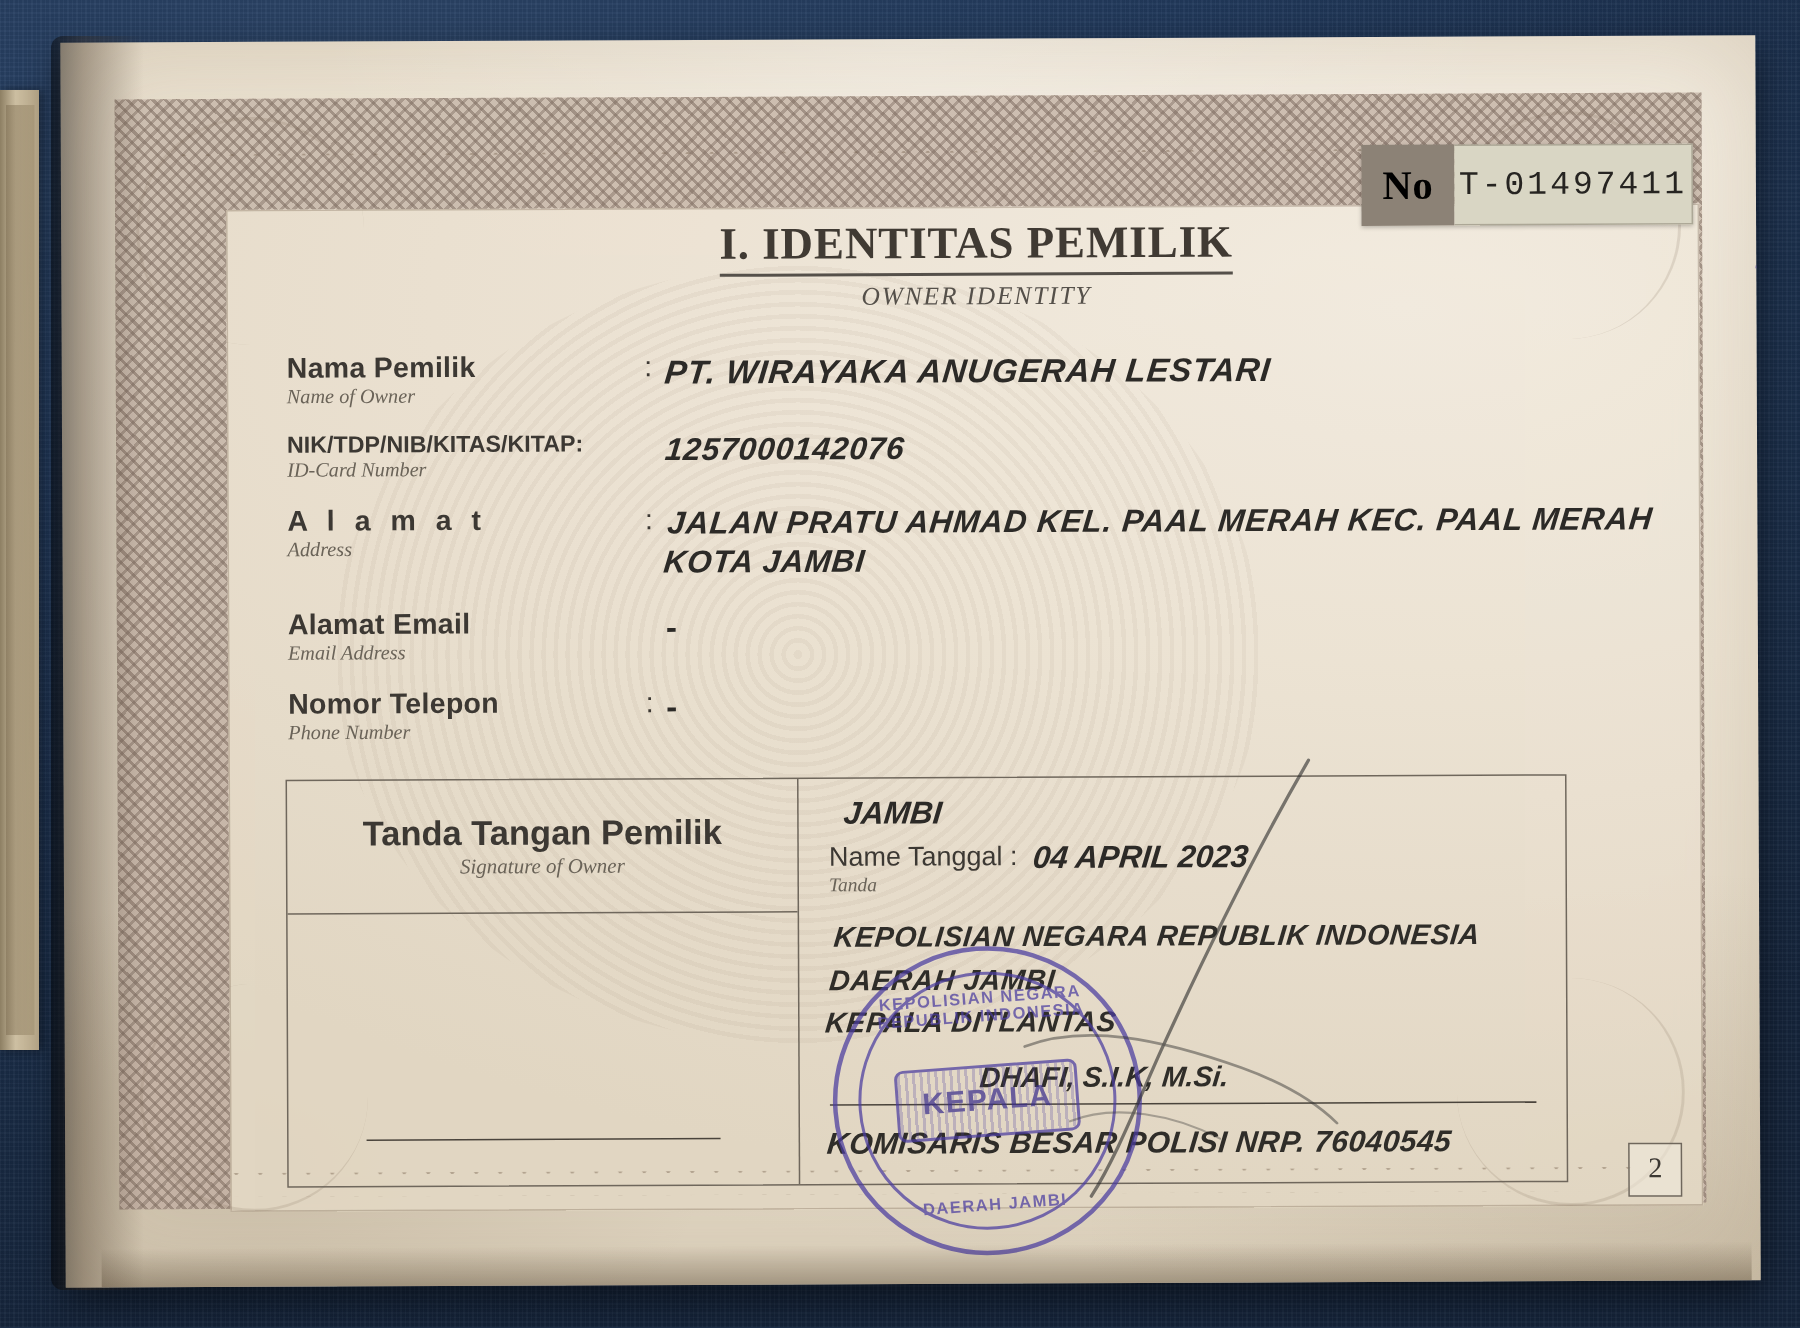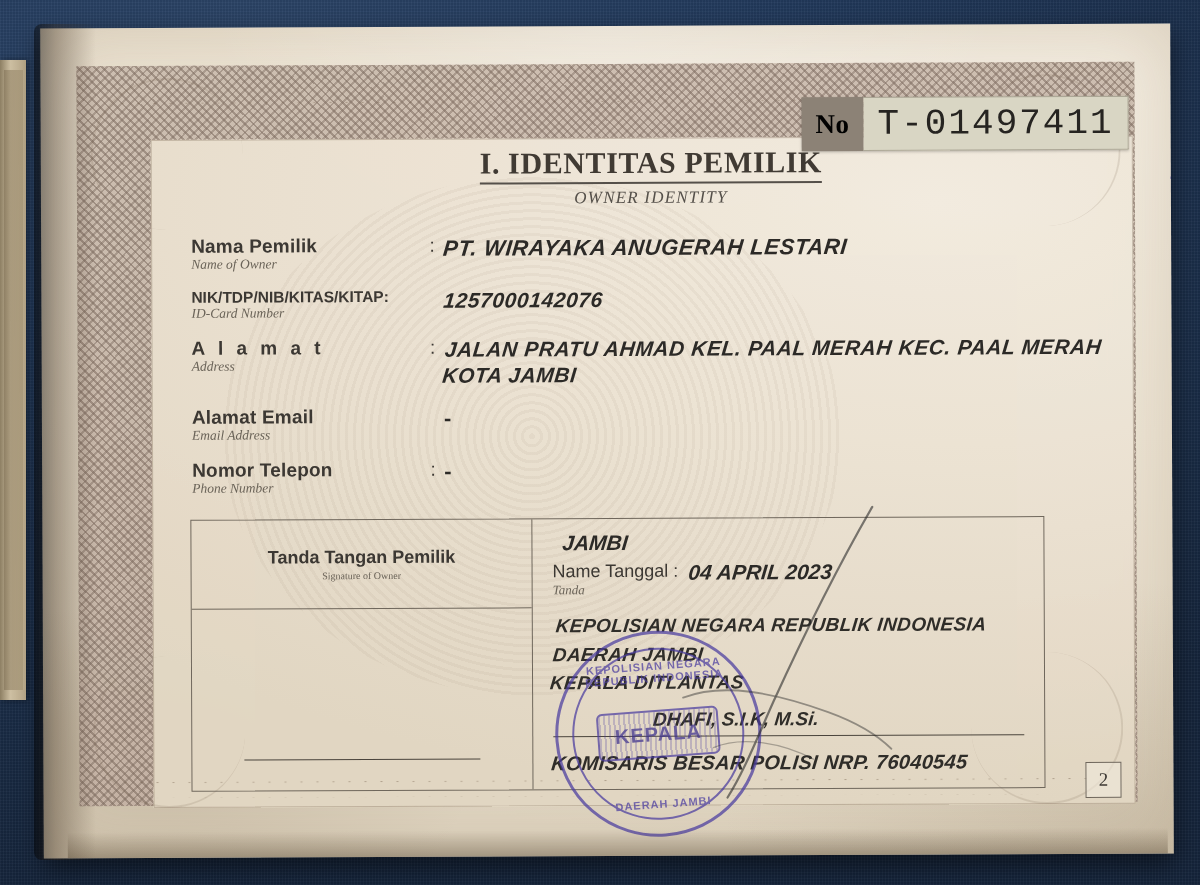--- a/index.html
+++ b/index.html
@@ -162,23 +162,23 @@
     font-weight: bold;
     font-size: 27px;
     padding: 0 14px;
     display: flex; align-items: center;
     letter-spacing: .5px;
   }
   .serial .no-value {
     background: #d9d6c4;
     color: #262421;
     font-family: "Liberation Mono", monospace;
-    font-size: 36px;
+    font-size: 22px;
     letter-spacing: 2px;
-    padding: 0 14px;
+    padding: 0 3px;
     display: flex; align-items: center;
     border: 1px solid rgba(90,80,65,.35);
     border-left: none;
   }
   .stamp-f {
     position: absolute;
     right: -95px; top: 12px;
     font-family: "Liberation Serif", serif;
     font-weight: bold;
     font-size: 58px;
@@ -281,27 +281,28 @@
   .cell-left-top {
     height: 88px;
     border-bottom: 1.5px solid #6f675c;
     display: flex;
     flex-direction: column;
     align-items: center;
     justify-content: center;
   }
   .tt-id {
     font-family: "Liberation Sans", sans-serif;
-    font-size: 18px;
+    font-size: 23px;
     font-weight: 600;
     color: #3c3833;
   }
   .tt-en {
     font-family: "Liberation Serif", serif;
-    font-size: 10px;
+    font-style: italic;
+    font-size: 14px;
     color: #6a6358;
     margin-top: 2px;
   }
   .cell-left-bottom {
     flex: 1 1 auto;
     position: relative;
   }
   .sig-line {
     position: absolute;
     left: 52px; right: 52px; bottom: 30px;

